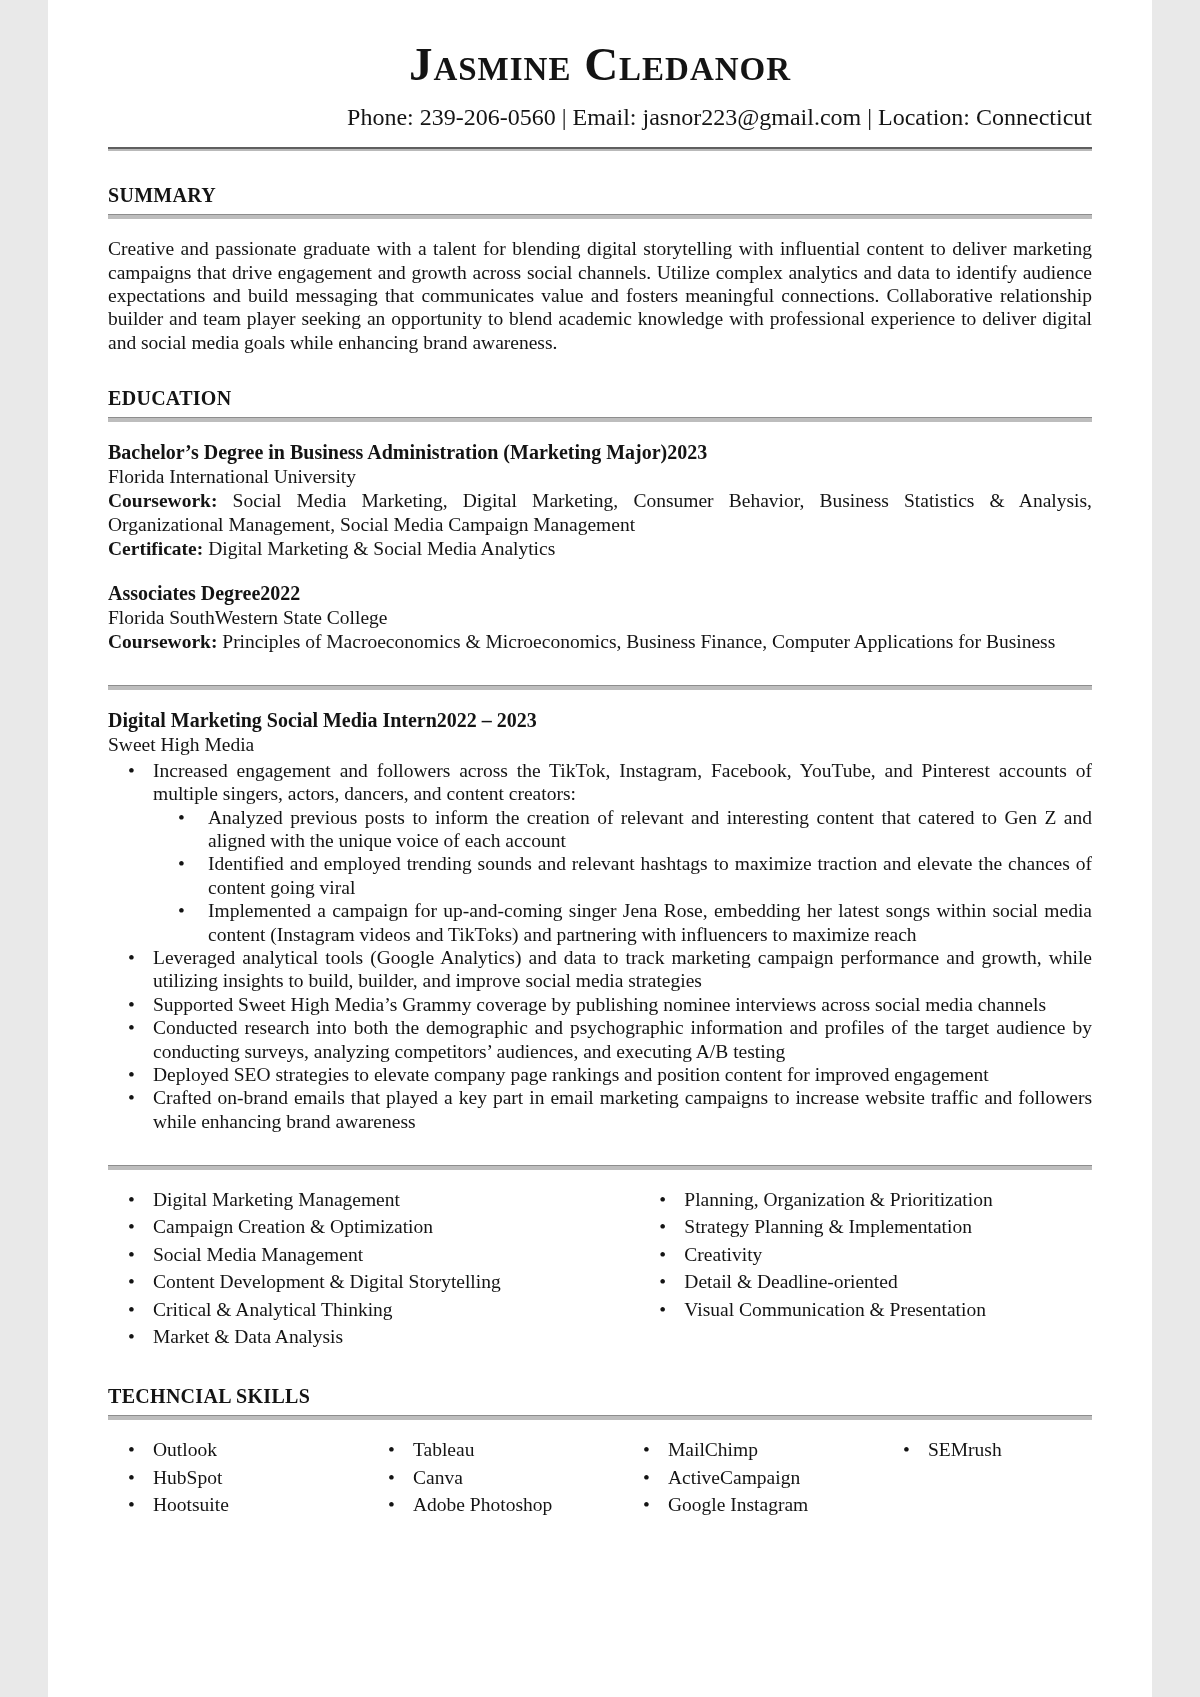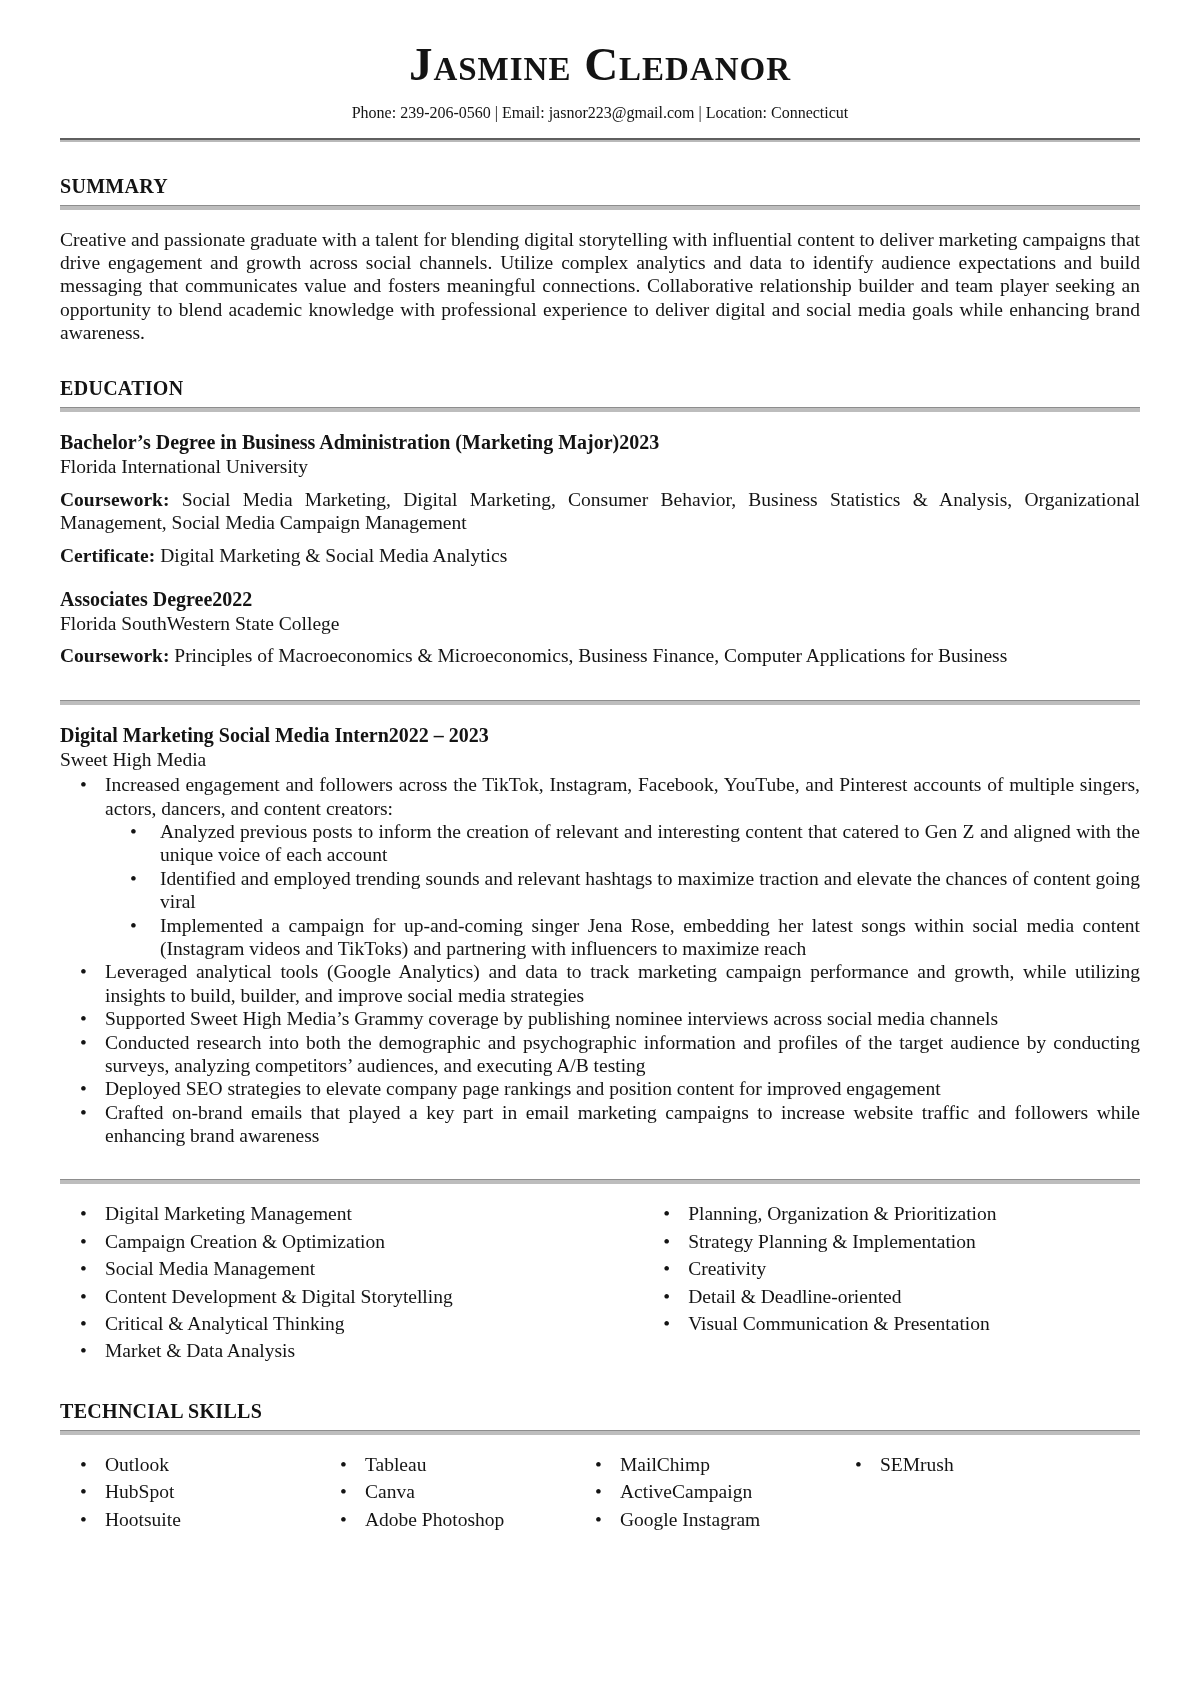--- a/index.html
+++ b/index.html
@@ -1,18 +1,18 @@
 <!DOCTYPE html>
 <html><head>
 <meta charset="utf-8">
 <style>
   * { box-sizing: border-box; }
   html, body { margin: 0; padding: 0; background: #e9e9e9; }
   .page {
-    width: 1200px;
+    width: 1104px;
     min-height: 1697px;
     margin: 0 auto;
     background: #ffffff;
     padding: 34px 60px 60px 60px;
     font-family: "Liberation Serif", "DejaVu Serif", serif;
     font-size: 19.5px;
     line-height: 1.2;
     color: #141414;
   }
 
@@ -21,22 +21,22 @@
     margin: 6px 0 0 0;
     text-align: center;
     font-size: 47px;
     font-weight: 700;
     font-variant: small-caps;
     letter-spacing: 1px;
     line-height: 1.05;
   }
   .contact {
     margin: 14px 0 0 0;
-    text-align: center;
-    font-size: 16px;
+    text-align: right;
+    font-size: 24px;
   }
   .header-rule {
     margin-top: 15px;
     height: 4px;
     border-top: 2px solid #5f5f5f;
     background: #b9b9b9;
   }
 
   
   .section { margin-top: 32px; }
@@ -59,21 +59,21 @@
   
   .entry { margin-bottom: 20px; }
   .entry:last-child { margin-bottom: 0; }
   .entry-head {
     display: flex;
     align-items: baseline;
     font-weight: 700;
     font-size: 20px;
   }
   .entry-sub { margin: 1px 0 0 0; }
-  .detail { margin: 9px 0 0 0; text-align: justify; }
+  .detail { margin: 1px 0 0 0; text-align: justify; }
   .detail .lbl { font-weight: 700; }
 
   
   ul.blist { list-style: none; margin: 2px 0 0 0; padding: 0; }
   ul.blist li {
     position: relative;
     padding-left: 45px;
     text-align: justify;
   }
   ul.blist li::before {

